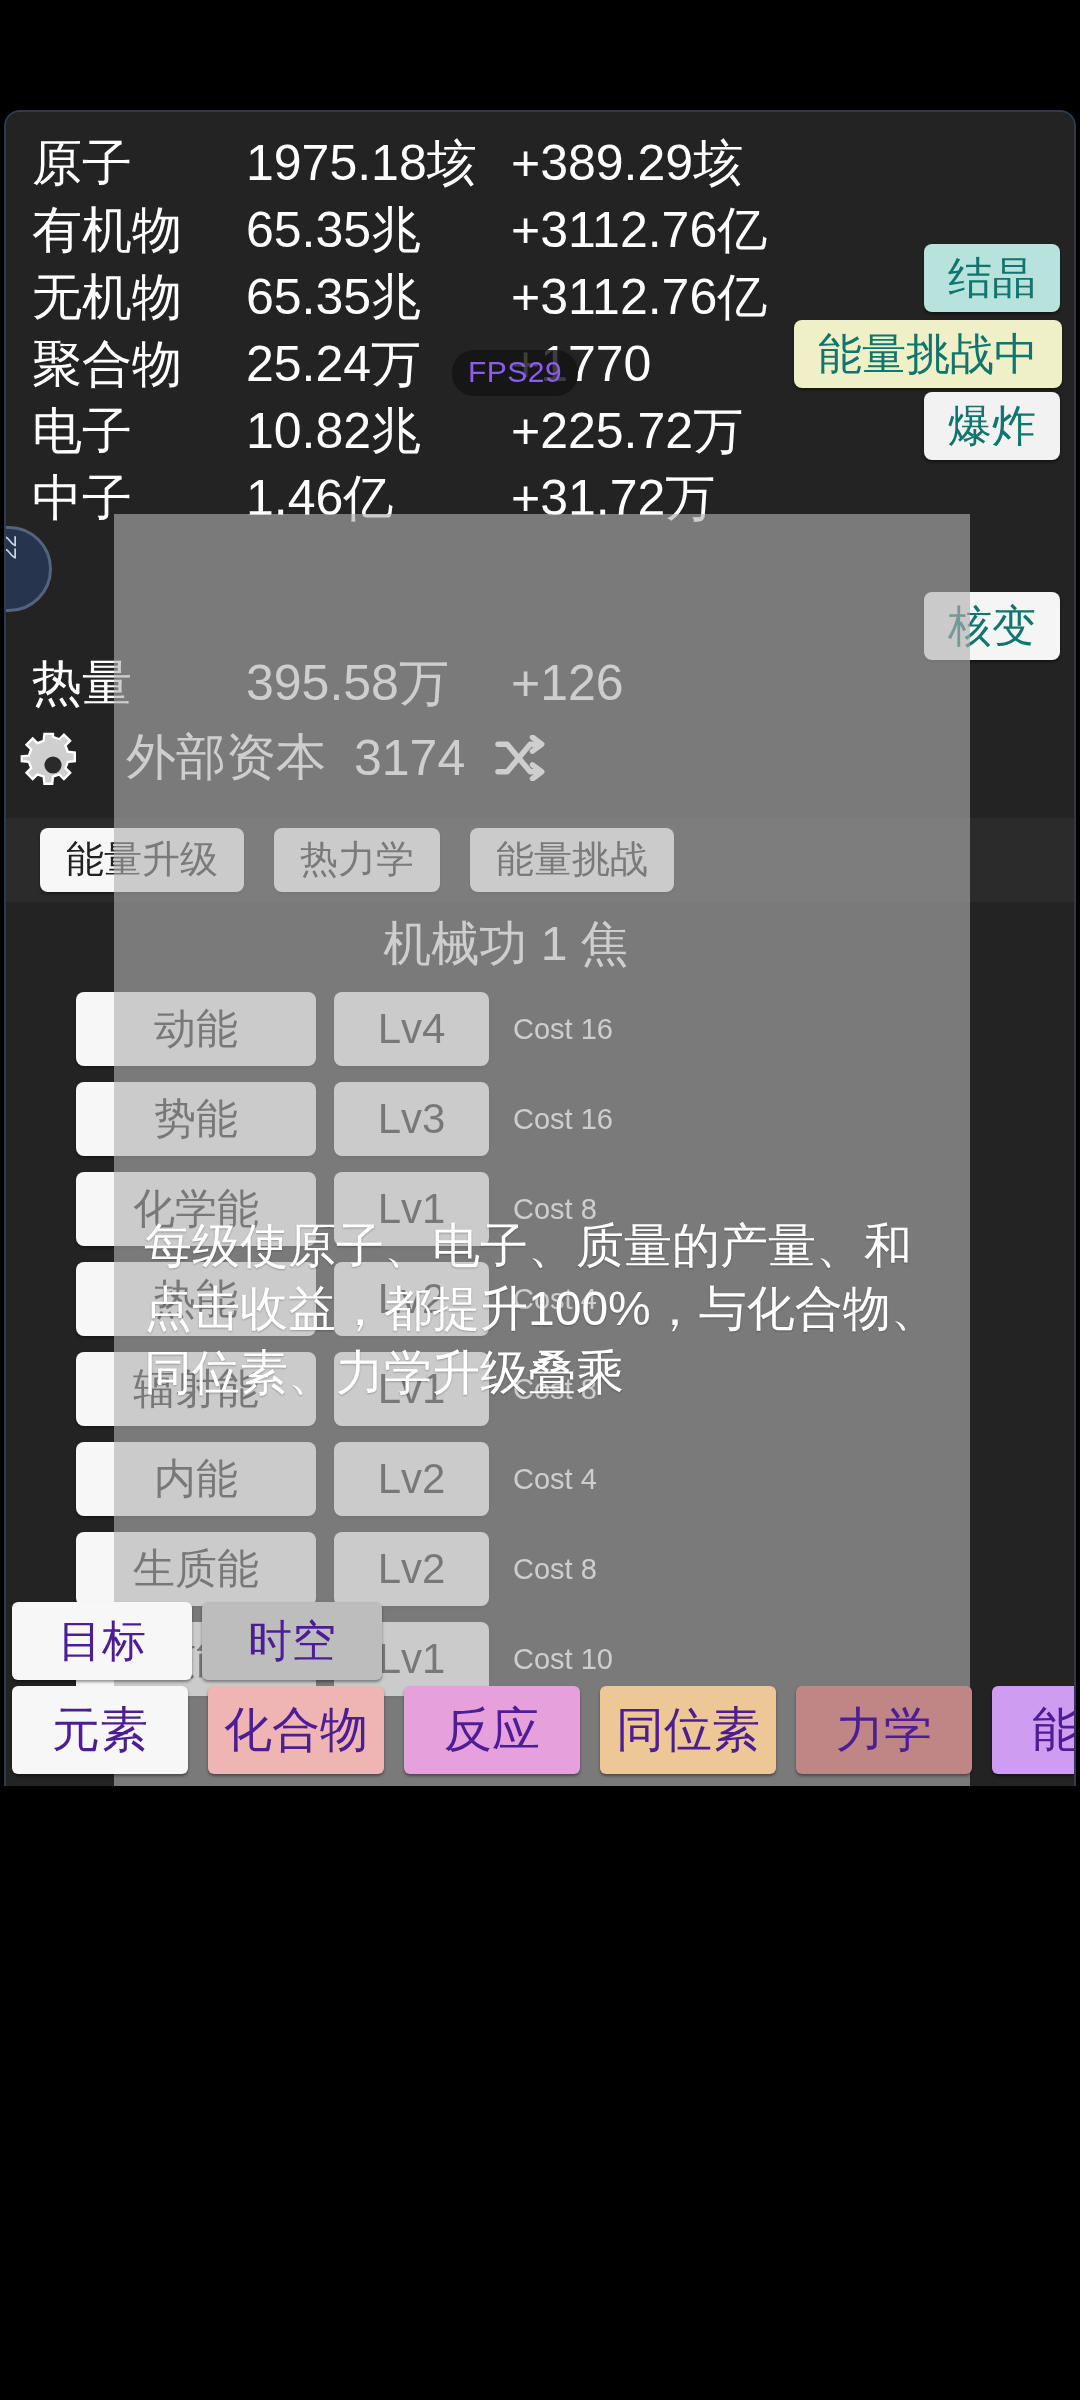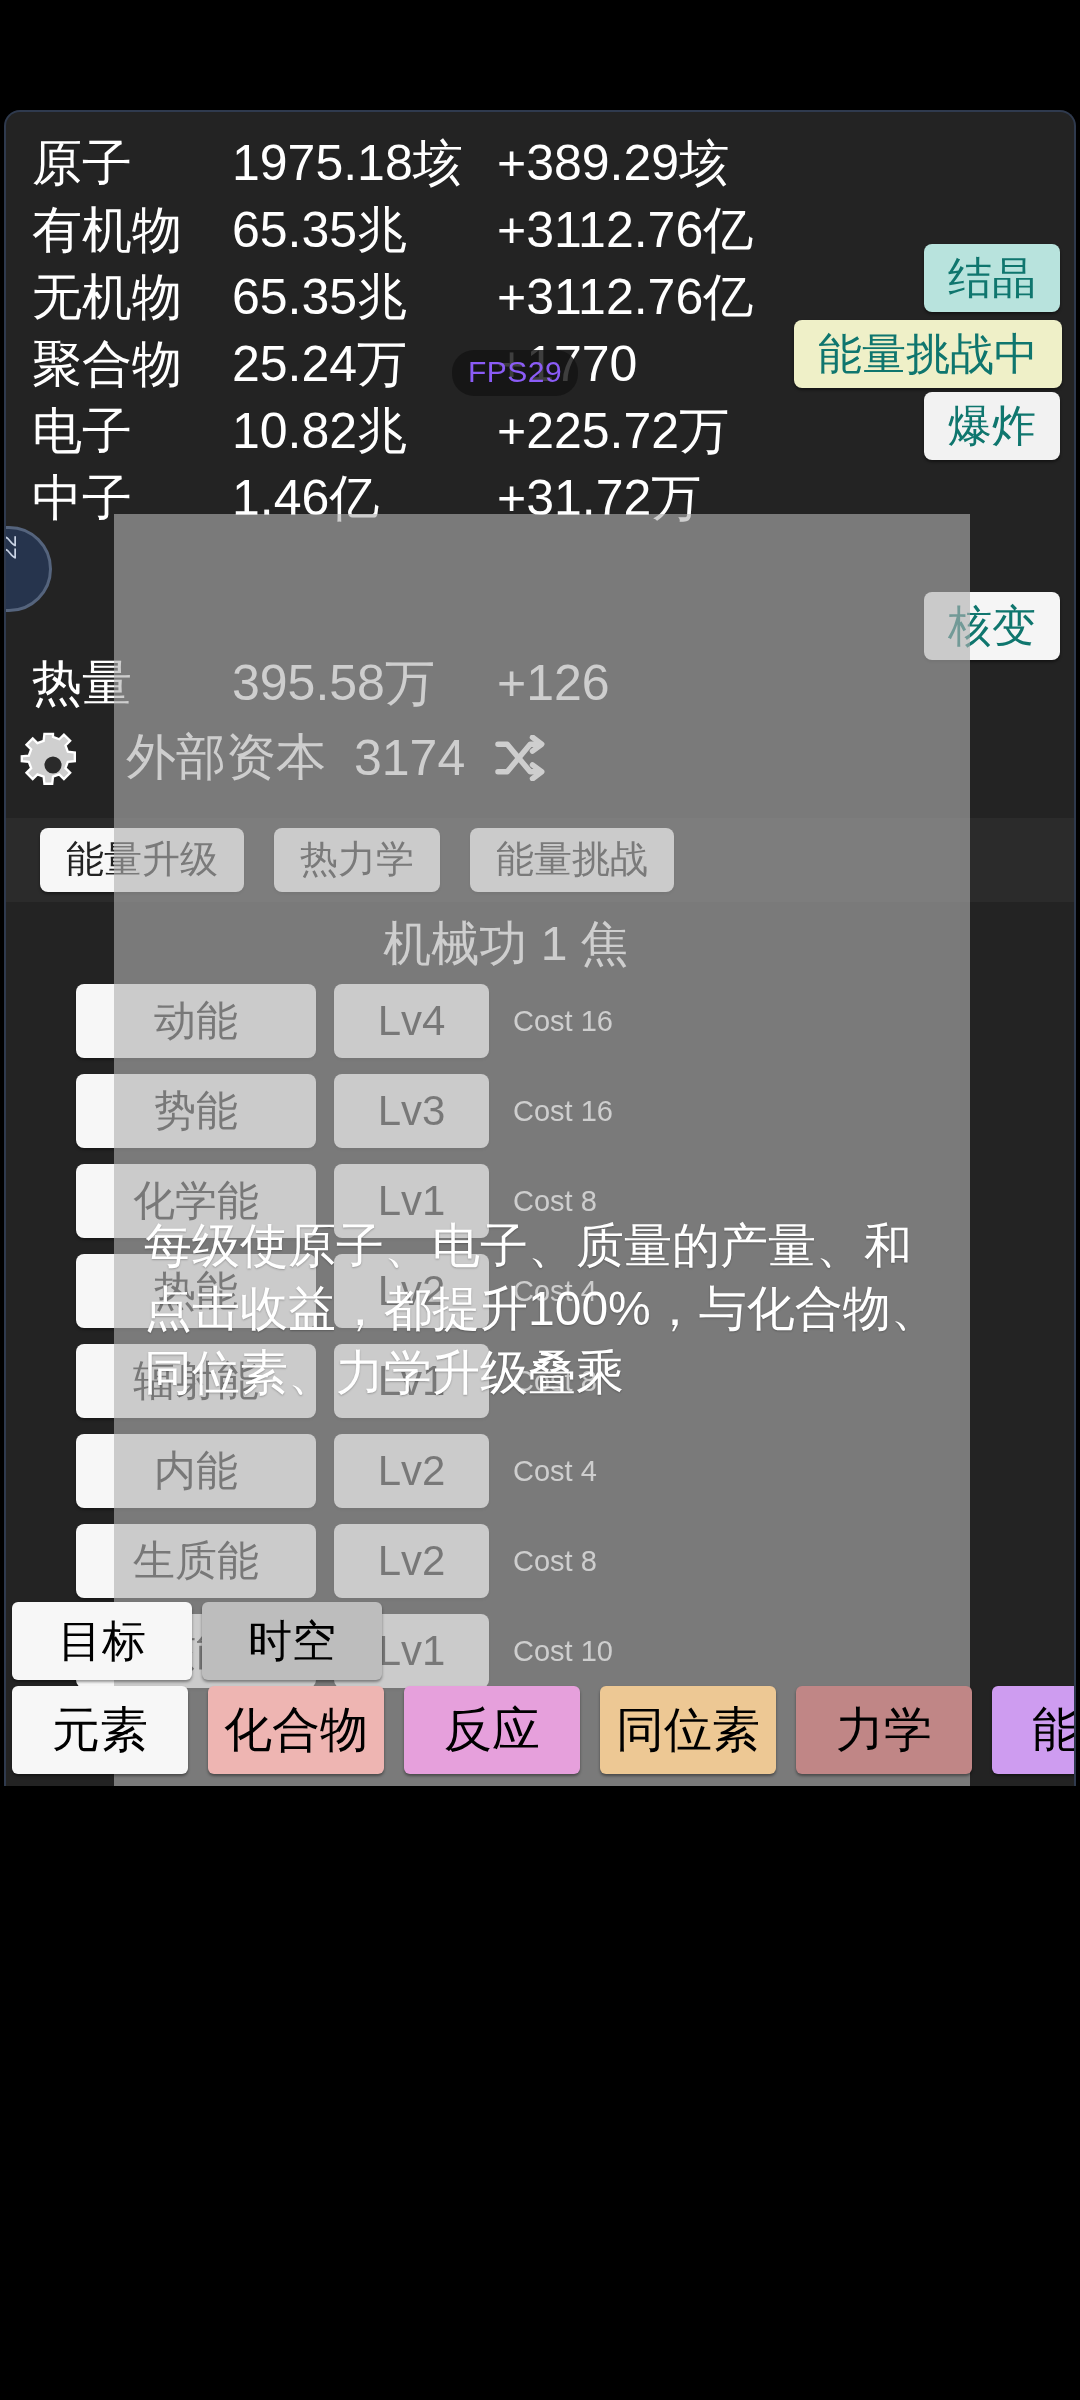--- a/index.html
+++ b/index.html
@@ -40,21 +40,21 @@
     display: flex;
     align-items: baseline;
     height: 67px;
     padding-left: 26px;
     color: #ffffff;
     font-size: 50px;
     line-height: 67px;
     white-space: nowrap;
   }
   .res-name { width: 200px; flex: 0 0 200px; }
-  .res-val  { width: 265px; flex: 0 0 265px; text-align: left; }
+  .res-val  { width: 265px; flex: 0 0 265px; text-align: left; margin-left: 14px; }
   .res-rate { width: 330px; flex: 0 0 330px; text-align: left; }
 
   
   .side-btn {
     position: absolute;
     right: 14px;
     border-radius: 8px;
     font-size: 44px;
     line-height: 1;
     padding: 12px 24px;
@@ -149,20 +149,21 @@
   }
 
   
   #upgrade-list {
     position: absolute;
     left: 26px; top: 872px;
     width: 960px;
   }
   .up-row {
     display: flex;
+    align-items: center;
     height: 90px;
     margin-bottom: 0;
     gap: 0;
     padding-left: 44px;
   }
   .up-name {
     width: 240px; flex: 0 0 240px;
     background: #f7f7f7; color: #1d1d1d;
     border-radius: 8px;
     font-size: 42px;
@@ -213,21 +214,21 @@
     display: flex; gap: 10px; padding-left: 6px;
   }
   #nav-bottom {
     position: absolute;
     left: 0; bottom: 12px;
     width: 1072px; height: 88px;
     display: flex; gap: 20px; padding-left: 6px;
   }
   .nav-btn {
     border-radius: 6px;
-    color: #000000;
+    color: #4c1d95;
     display: flex; align-items: center; justify-content: center;
     font-size: 46px;
     padding: 16px 22px;
     box-shadow: 0 2px 3px rgba(0,0,0,.4);
     white-space: nowrap;
   }
   #nav-top .nav-btn { font-size: 44px; min-width: 180px; }
   #nav-bottom .nav-btn { min-width: 176px; font-size: 48px; }
 </style>
 </head>

